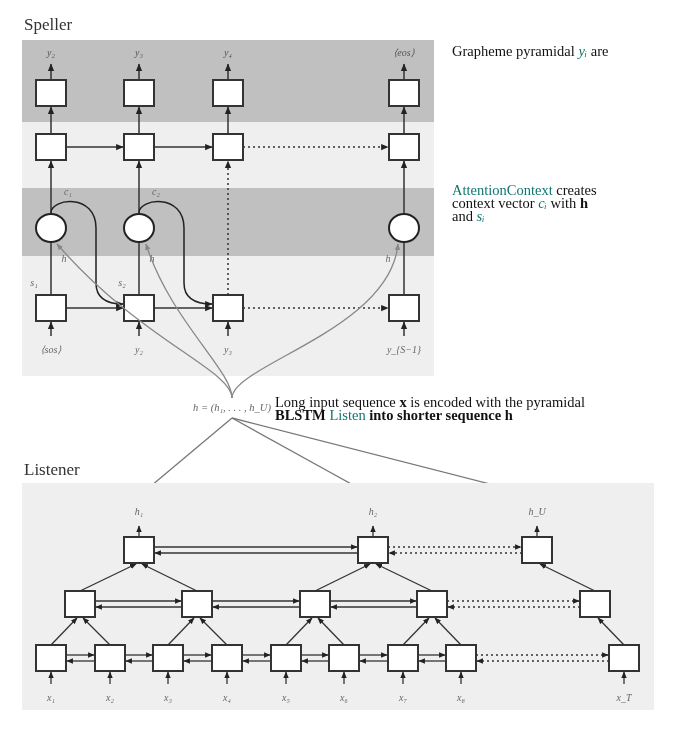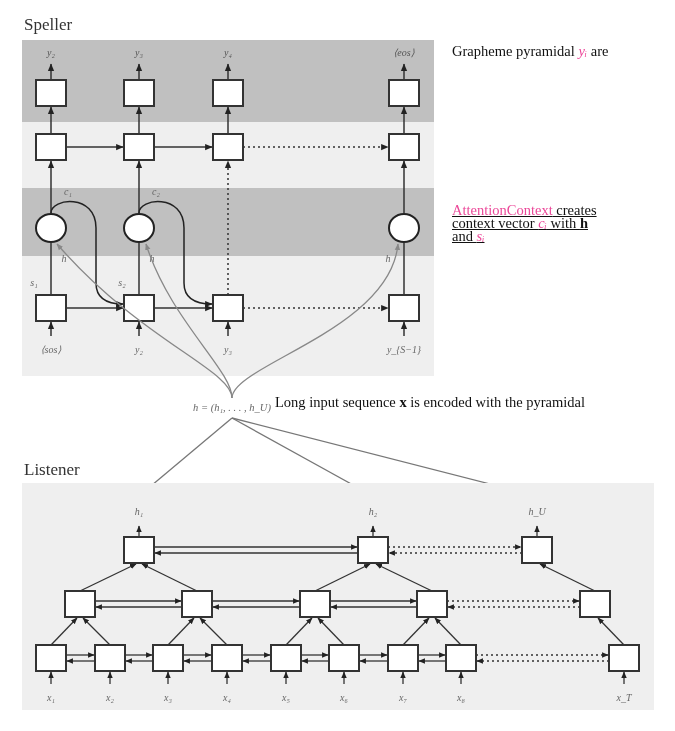--- a/index.html
+++ b/index.html
@@ -1,20 +1,20 @@
 <!DOCTYPE html>
 <html><head>
 <meta charset="utf-8">
 <style>
   html, body { margin:0; padding:0; background:#ffffff; }
   body { width:675px; height:731px; position:relative; overflow:hidden; font-family:"DejaVu Serif", serif; }
   #diagram { position:absolute; left:0; top:0; }
   .section-title { font-family:"Liberation Serif", serif; font-size:17px; fill:#333; }
   .note { position:absolute; font-family:"Liberation Serif", serif; font-size:14.5px; line-height:13px; color:#111; }
-  .note .gray { color:#ec4899; }
+  .note .gray { color:#0f766e; }
   .note b { font-weight:bold; }
   .lbl { font-family:"Liberation Serif", serif; font-style:italic; font-size:10px; fill:#666; text-anchor:middle; }
   .lbl-dark { fill:#555; }
   .hseq { font-family:"Liberation Serif", serif; font-style:italic; font-size:10.5px; fill:#666; text-anchor:middle; }
 </style>
 </head>
 <body>
 
 <svg id="diagram" width="675" height="731" viewBox="0 0 675 731" xmlns="http://www.w3.org/2000/svg">
   <defs>
@@ -200,21 +200,22 @@
       <text x="403" y="701" class="lbl">x₇</text>
       <text x="461" y="701" class="lbl">x₈</text>
       <text x="624" y="701" class="lbl">x_T</text>
     </g>
 </svg>
 
 <div class="note" style="left:452px; top:45px;">
   <div><span>Grapheme pyramidal </span><i class="gray">yᵢ</i><span> are</span></div>
 </div>
 
-<div class="note" style="left:452px; top:204px;text-decoration:underline;">
+<div class="note" style="left:452px; top:184px;">
   <div><span class="gray">AttentionContext</span><span> creates</span></div>
   <div><span>context vector </span><i class="gray">cᵢ</i><span> with </span><b>h</b></div>
   <div><span>and </span><i class="gray">sᵢ</i></div>
 </div>
 
 <div class="note" style="left:275px; top:396px;">
   <div><span>Long input sequence </span><b>x</b><span> is encoded with the pyramidal</span></div>
+  <div><b>BLSTM </b><span class="gray">Listen</span><b> into shorter sequence </b><b>h</b></div>
 </div>
 
 </body></html>

